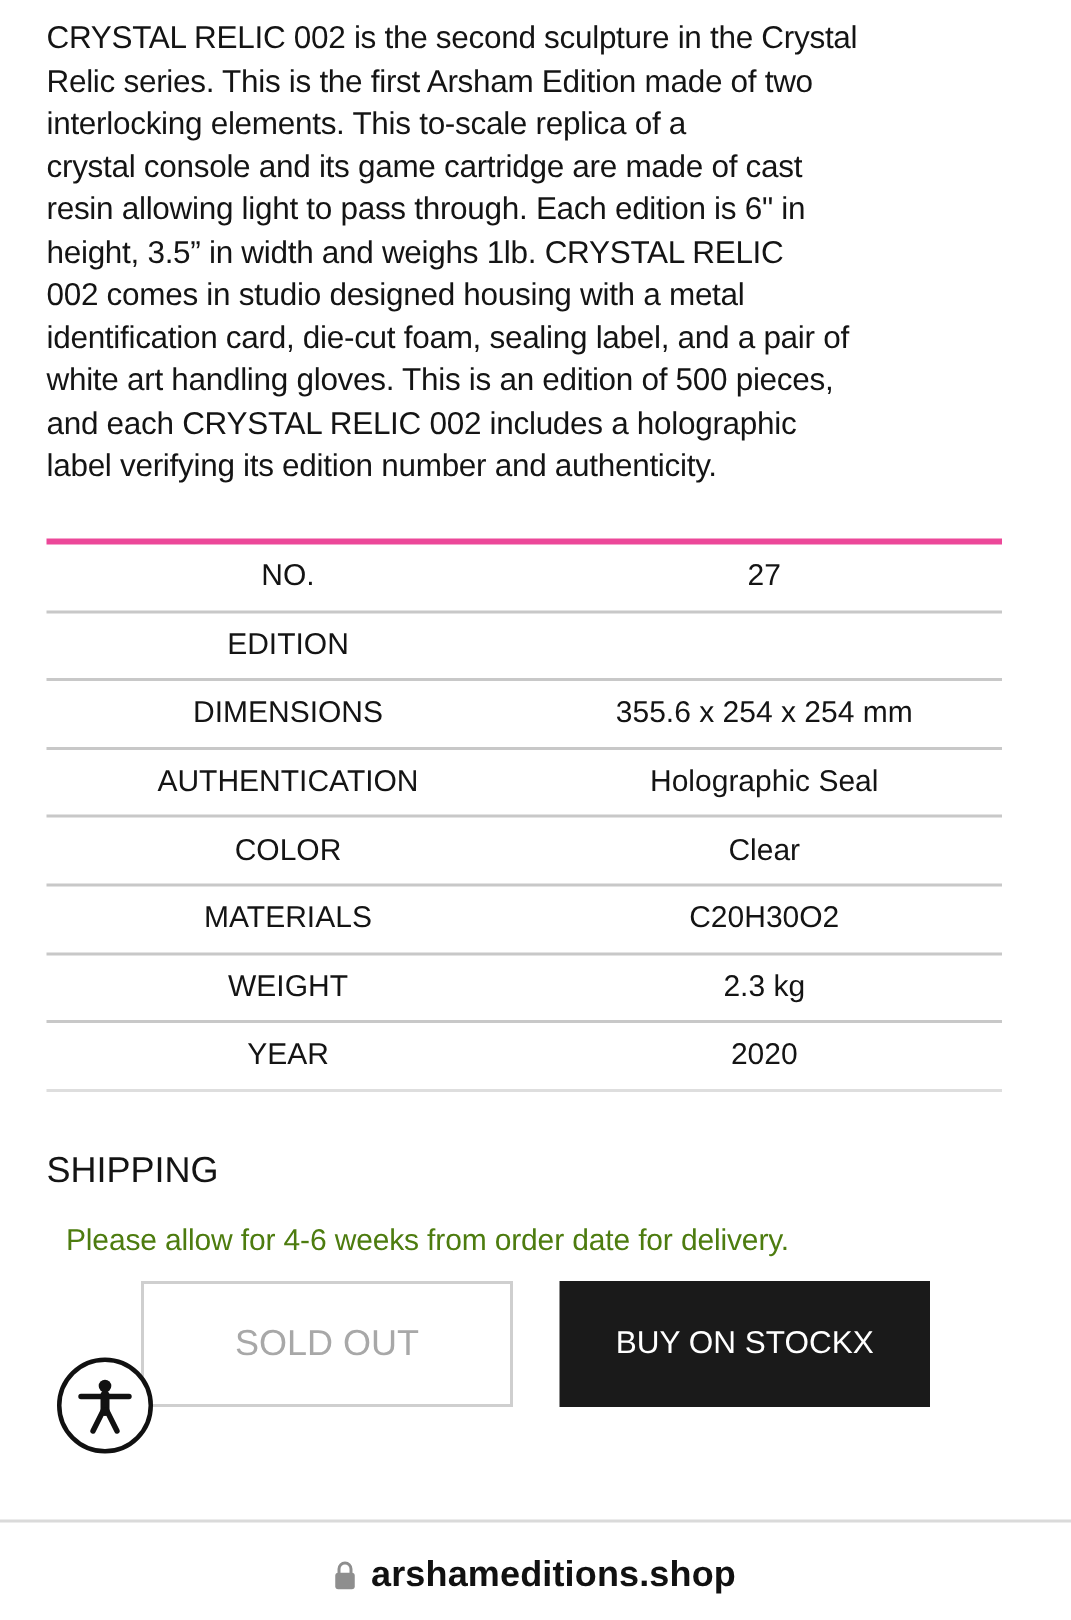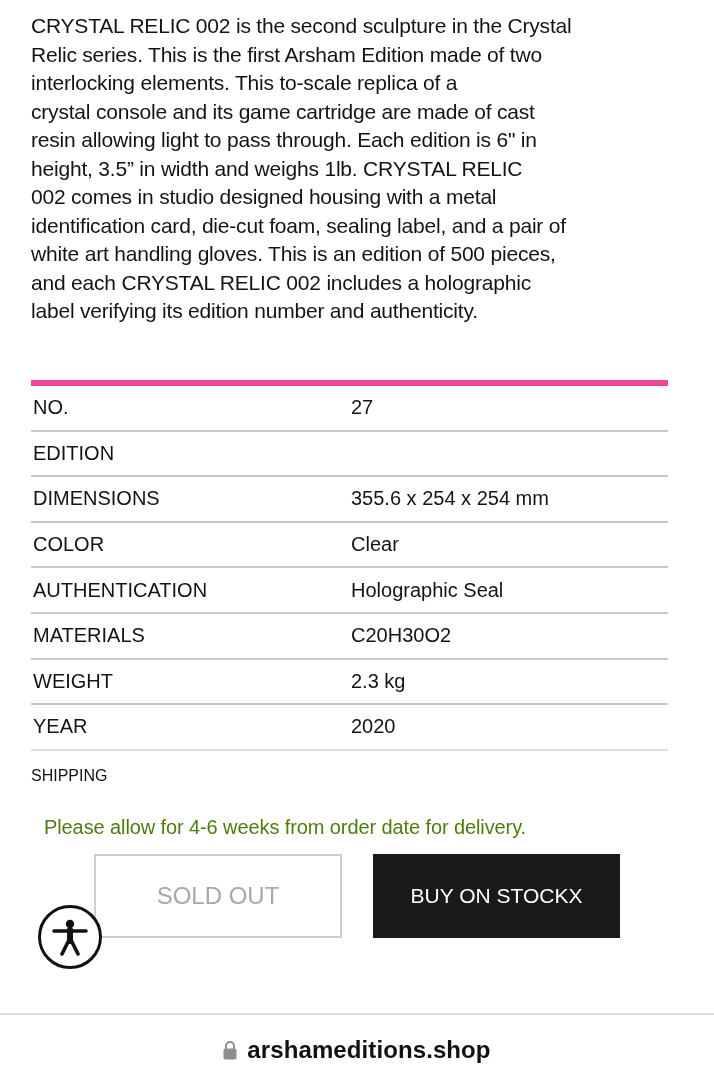--- a/index.html
+++ b/index.html
@@ -7,32 +7,33 @@
       width: 714px; height: 1080px; background: #ffffff; overflow: hidden;
       font-family: "Liberation Sans", "DejaVu Sans", sans-serif; color: #111111;
     }
     .page { position: relative; width: 714px; height: 1080px; }
     .description {
       position: absolute; left: 31px; top: 12px; width: 650px;
       font-size: 21px; line-height: 28.5px; letter-spacing: -0.2px; color: #141414;
     }
     .description .line { display: block; white-space: nowrap; }
     .specs {
-      position: absolute; left: 31px; top: 380px; width: 637px;
-      border-top: 6px solid #ec4899;
+      position: absolute; left: 31px; top: 359px; width: 637px;
+      border-top: 4px solid #ec4899;
+      text-align: center;
     }
     .spec-row {
       display: flex; height: 45.6px; align-items: center;
       border-bottom: 2px solid #c8c8c8; font-size: 20px; color: #141414;
     }
     .spec-row:last-child { border-bottom-color: #dedede; }
     .spec-label { width: 320px; padding-left: 2px; }
     .spec-value { flex: 1; }
     .shipping-title {
-      position: absolute; left: 31px; top: 767px; font-size: 16px; color: #141414;
+      position: absolute; left: 31px; top: 767px; font-size: 24px; color: #141414;
     }
     .shipping-text {
       position: absolute; left: 44px; top: 816px; font-size: 20px; color: #4d7c0f; letter-spacing: -0.1px;
     }
     .btn-soldout {
       position: absolute; left: 94px; top: 854px; width: 248px; height: 84px;
       border: 2px solid #cfcfcf; background: #ffffff; color: #a8a8a8;
       font-family: "Liberation Sans", sans-serif; font-size: 24px;
       display: flex; align-items: center; justify-content: center;
     }
@@ -82,26 +83,26 @@
       <span class="spec-value">27</span>
     </div>
     <div class="spec-row">
       <span class="spec-label">EDITION</span>
     </div>
     <div class="spec-row">
       <span class="spec-label">DIMENSIONS</span>
       <span class="spec-value">355.6 x 254 x 254 mm</span>
     </div>
     <div class="spec-row">
+      <span class="spec-label">AUTHENTICATION</span>
+      <span class="spec-value">Holographic Seal</span>
+    </div>
+    <div class="spec-row">
       <span class="spec-label">COLOR</span>
       <span class="spec-value">Clear</span>
-    </div>
-    <div class="spec-row">
-      <span class="spec-label">AUTHENTICATION</span>
-      <span class="spec-value">Holographic Seal</span>
     </div>
     <div class="spec-row">
       <span class="spec-label">MATERIALS</span>
       <span class="spec-value">C20H30O2</span>
     </div>
     <div class="spec-row">
       <span class="spec-label">WEIGHT</span>
       <span class="spec-value">2.3 kg</span>
     </div>
     <div class="spec-row">

